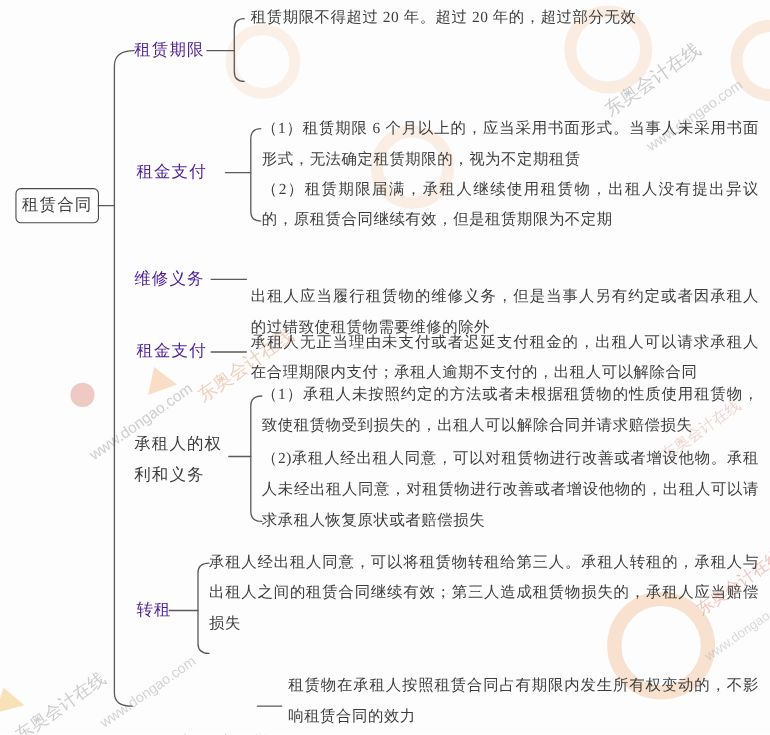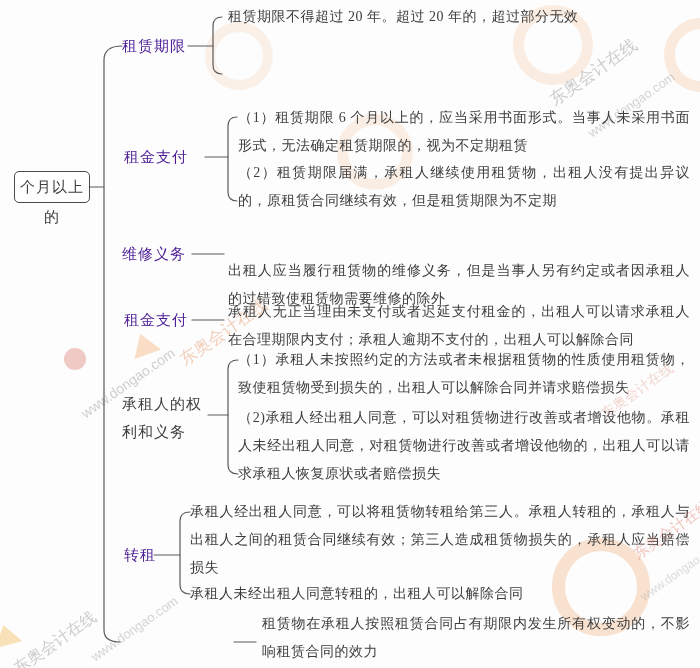--- a/index.html
+++ b/index.html
@@ -71,21 +71,21 @@
 
     <path d="M 208 415 L 228 415"></path>
     <path d="M 238 360 Q 228 360 228 369 L 228 465 Q 228 474 238 474"></path>
 
     <path d="M 154 555 L 180 555"></path>
     <path d="M 190 512 Q 180 512 180 521 L 180 585 Q 180 594 190 594"></path>
 
     <path d="M 234 642 L 256 642"></path>
   </svg>
 
-  <div class="rootbox">个月以上的</div>
+  <div class="rootbox">租赁合同</div>
 
   <div class="label" style="left:122px;top:31px;">租赁期限</div>
   <div class="label" style="left:124px;top:142px;">租金支付</div>
   <div class="label" style="left:122px;top:239px;text-align:center;">维修义务</div>
   <div class="label" style="left:124px;top:305px;">租金支付</div>
   <div class="label-wrap" style="left:122px;top:390px;width:86px;">承租人的权利和义务</div>
   <div class="label" style="left:124px;top:540px;">转租</div>
   <div class="label" style="left:120px;top:661px;letter-spacing:2px;margin-left:24px;">买卖不破租赁</div>
 
   <div class="para" style="left:228px;top:3px;width:462px;">租赁期限不得超过 20 年。超过 20 年的，超过部分无效</div>
@@ -94,17 +94,16 @@
   <div class="para" style="left:238px;top:159px;width:452px;">（2）租赁期限届满，承租人继续使用租赁物，出租人没有提出异议的，原租赁合同继续有效，但是租赁期限为不定期</div>
 
   <div class="para" style="left:228px;top:226px;width:462px;margin-top:31px;">出租人应当履行租赁物的维修义务，但是当事人另有约定或者因承租人的过错致使租赁物需要维修的除外</div>
 
   <div class="para" style="left:228px;top:298px;width:462px;">承租人无正当理由未支付或者迟延支付租金的，出租人可以请求承租人在合理期限内支付；承租人逾期不支付的，出租人可以解除合同</div>
 
   <div class="para" style="left:238px;top:346px;width:452px;">（1）承租人未按照约定的方法或者未根据租赁物的性质使用租赁物，致使租赁物受到损失的，出租人可以解除合同并请求赔偿损失</div>
   <div class="para" style="left:238px;top:404px;width:452px;">（2)承租人经出租人同意，可以对租赁物进行改善或者增设他物。承租人未经出租人同意，对租赁物进行改善或者增设他物的，出租人可以请求承租人恢复原状或者赔偿损失</div>
 
   <div class="para" style="left:190px;top:498px;width:500px;">承租人经出租人同意，可以将租赁物转租给第三人。承租人转租的，承租人与出租人之间的租赁合同继续有效；第三人造成租赁物损失的，承租人应当赔偿损失</div>
-  <div class="para" style="left:190px;top:580px;width:500px;">承租人未经出租人同意转租的，出租人可以解除合同</div>
 
   <div class="para" style="left:262px;top:610px;width:428px;">租赁物在承租人按照租赁合同占有期限内发生所有权变动的，不影响租赁合同的效力</div>
 
 </div>
 
 </body></html>

